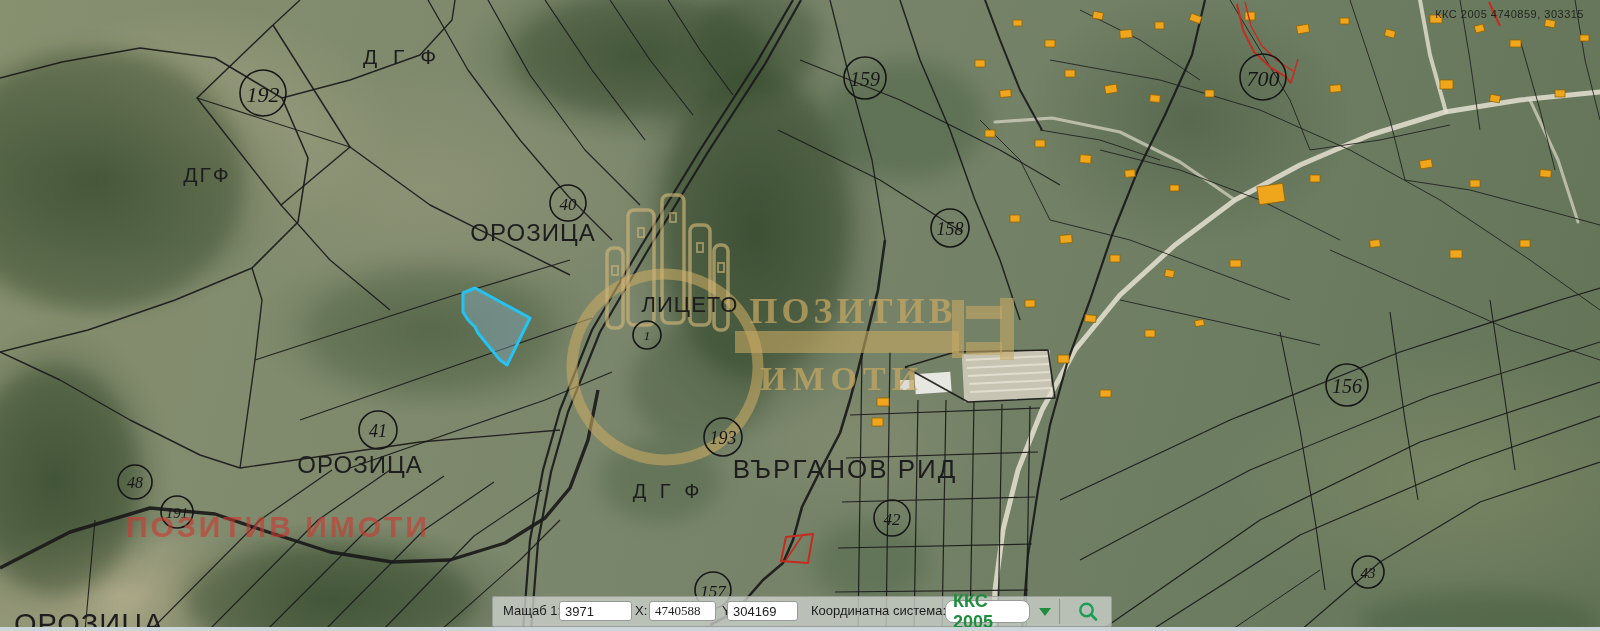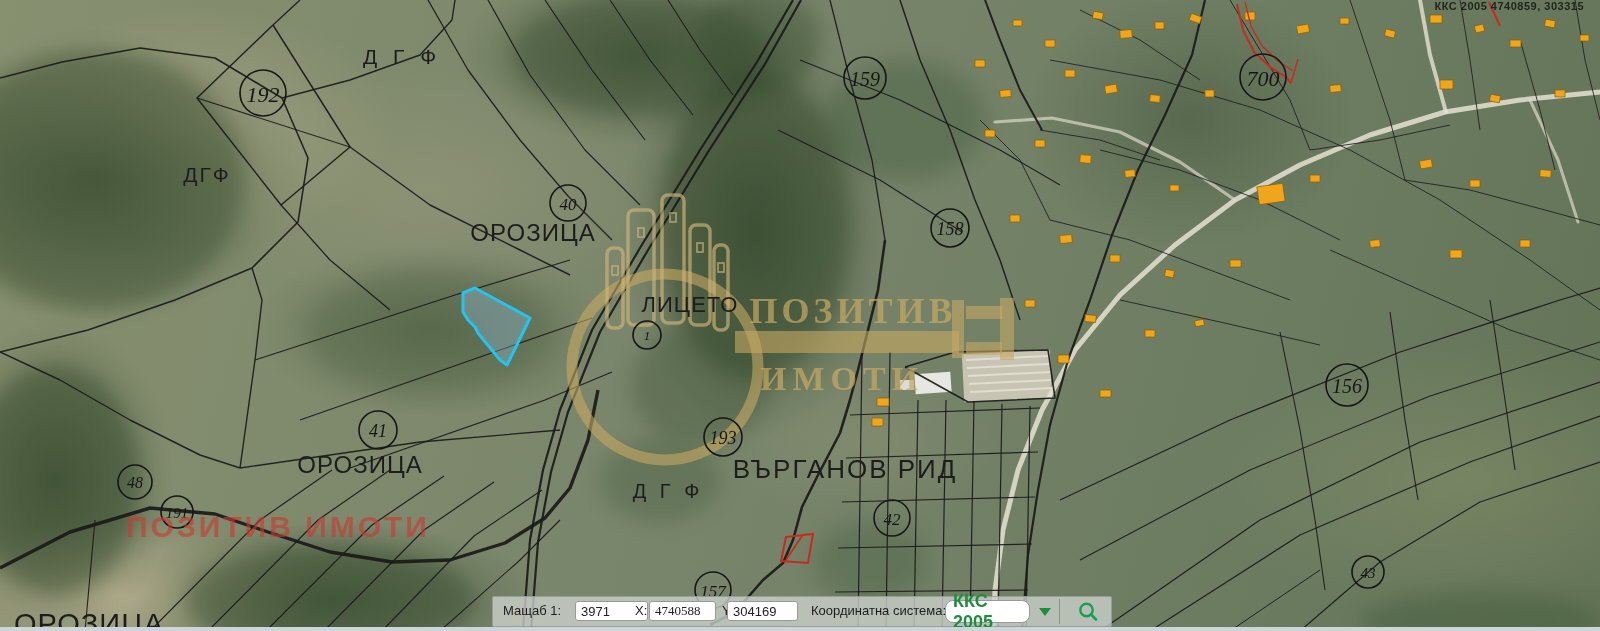--- a/index.html
+++ b/index.html
@@ -18,22 +18,22 @@
       radial-gradient(ellipse 300px 160px at 430px 190px, rgba(160,158,128,.40), transparent 75%),
       radial-gradient(ellipse 260px 100px at 120px 595px, rgba(196,186,152,.75), transparent 75%),
       radial-gradient(ellipse 360px 190px at 1460px 480px, rgba(140,150,110,.45), transparent 72%),
       radial-gradient(ellipse 200px 110px at 860px 440px, rgba(150,152,122,.35), transparent 72%),
       linear-gradient(105deg,#87906f 0%,#79856b 45%,#6d7d62 75%,#637356 100%);
   }
   svg text{user-select:none;}
   .map-label{fill:#1d1d1d;font-family:"Liberation Sans",sans-serif;font-weight:500;}
   .circle-num{fill:#161616;font-family:"Liberation Serif",serif;font-style:italic;}
   .corner-readout{
-    position:absolute;top:0;right:16px;font-size:11px;color:rgba(15,15,15,.8);
-    letter-spacing:.5px;font-weight:700;
+    position:absolute;top:8px;right:16px;font-size:11px;color:rgba(15,15,15,.8);
+    letter-spacing:.5px;font-weight:400;
   }
   .red-watermark{
     position:absolute;left:126px;top:510px;font-size:30px;font-weight:700;
     color:rgba(201,57,50,.62);letter-spacing:3px;white-space:nowrap;
   }
   
   .scalebar{
     position:absolute;left:11px;top:597px;width:188px;height:18px;
     background:rgba(255,255,255,.96);border:2px solid #8d8d8d;border-radius:4px;
     display:flex;align-items:center;justify-content:center;
@@ -340,21 +340,21 @@
 
   <div class="red-watermark">ПОЗИТИВ ИМОТИ</div>
 
   <div class="orozica-cut">
     <span>ОРОЗИЦА</span>
   </div>
 
 
   <div class="toolbar">
     <span class="lbl" style="left:10px">Мащаб 1:</span>
-    <input style="left: 66px; width: 66px; margin-left: 16px;" value="3971">
+    <input style="left: 66px; width: 66px;" value="3971">
     <span class="lbl" style="left:142px">X:</span>
     <input style="left: 156px; width: 60px; font-family: Liberation Serif, serif;" value="4740588">
     <span class="lbl" style="left:229px">Y:</span>
     <input style="left: 234px; width: 64px;" value="304169">
     <span class="lbl" style="left:318px">Координатна система:</span>
     <div class="crs-box">
       <span>ККС 2005</span>
     </div>
     <div class="crs-arrow"></div>
     <div class="tb-divider"></div>

